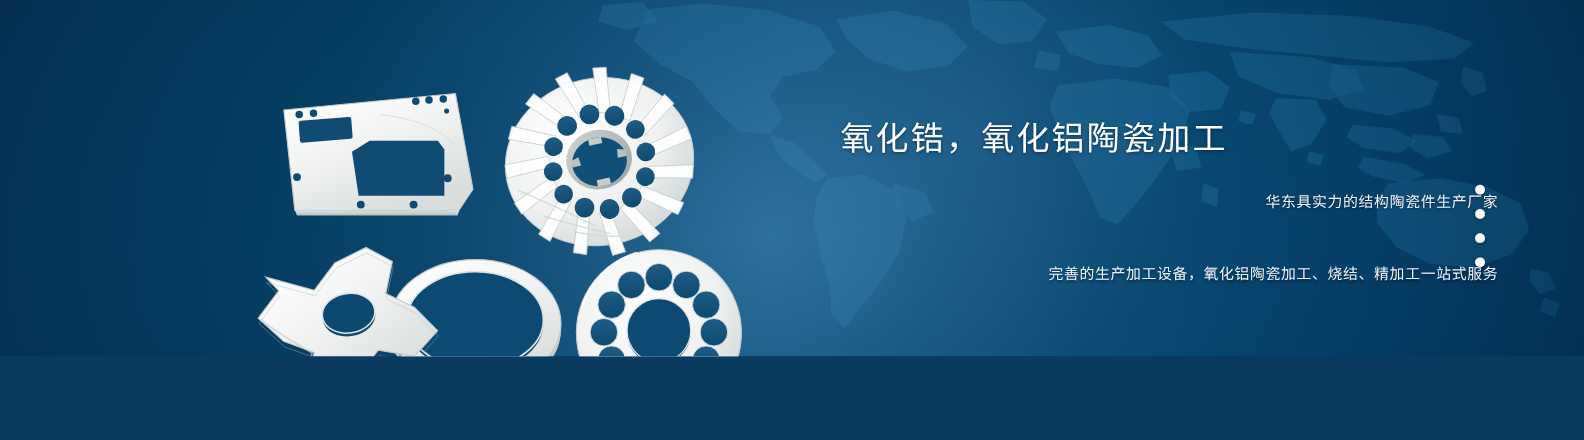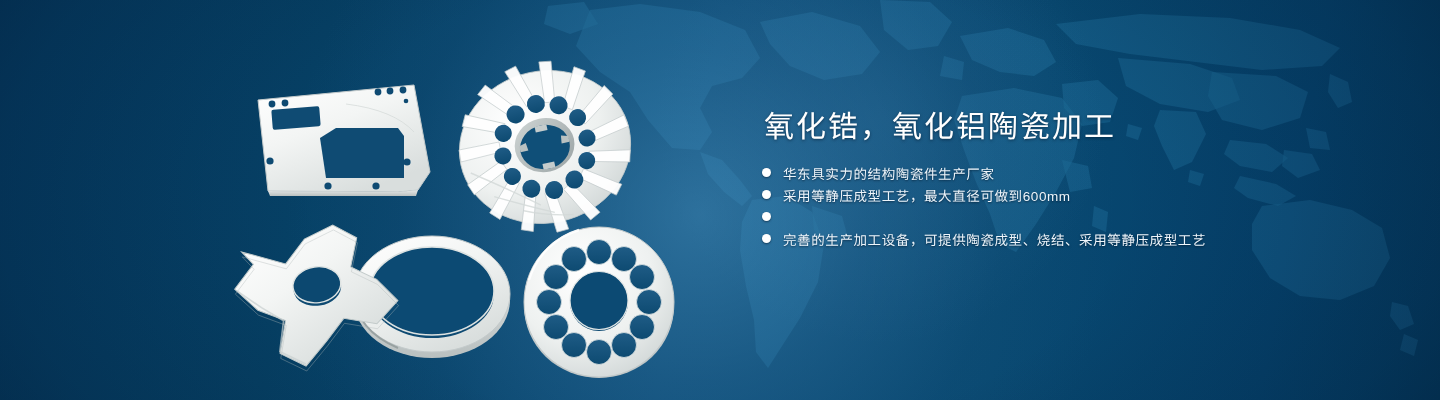--- a/index.html
+++ b/index.html
@@ -4,21 +4,21 @@
 <title>Ceramic Machining Banner</title>
 <style>
   html, body {
     margin: 0;
     padding: 0;
     background: #0a3a5e;
   }
   .banner {
     position: relative;
     width: 1440px;
-    height: 400px;
+    height: 324px;
     overflow: hidden;
     font-family: "Liberation Sans", "DejaVu Sans", sans-serif;
     background: #084069;
   }
 
   
   .bg-base {
     position: absolute;
     inset: 0;
     background: linear-gradient(100deg, #053b64 0%, #064166 22%, #0b4a74 48%, #084870 70%, #05416c 88%, #043a61 100%);
@@ -70,23 +70,24 @@
     text-shadow: 0 1px 3px rgba(0,16,34,0.55);
     white-space: nowrap;
   }
   .bullets {
     list-style: none;
     margin: 0;
     padding: 0;
   }
   .bullet {
     display: flex;
-    align-items: flex-start;
+    align-items: flex-end;
     margin-bottom: 8px;
     height: 14px;
+    flex-direction: column;
   }
   .bullet:last-child { margin-bottom: 0; }
   .dot {
     flex: 0 0 auto;
     width: 9px;
     height: 9px;
     border-radius: 50%;
     background: #ffffff;
     margin-right: 12px;
     box-shadow: 0 1px 2px rgba(0,14,30,0.5);
@@ -347,25 +348,24 @@
   <div class="copy">
     <h1 class="headline">氧化锆，氧化铝陶瓷加工</h1>
 
     <ul class="bullets">
       <li class="bullet">
         <span class="dot"></span>
         <span class="bullet-text">华东具实力的结构陶瓷件生产厂家</span>
       </li>
       <li class="bullet">
         <span class="dot"></span>
-        <span class="bullet-text">采用等静压成型工艺，最大直径可做到600mm</span>
       </li>
       <li class="bullet">
         <span class="dot"></span>
       </li>
       <li class="bullet">
         <span class="dot"></span>
-        <span class="bullet-text">完善的生产加工设备，可提供陶瓷成型、烧结、采用等静压成型工艺</span>
+        <span class="bullet-text">完善的生产加工设备，氧化铝陶瓷加工、烧结、精加工一站式服务</span>
       </li>
     </ul>
   </div>
 
 </div>
 
 </body></html>

